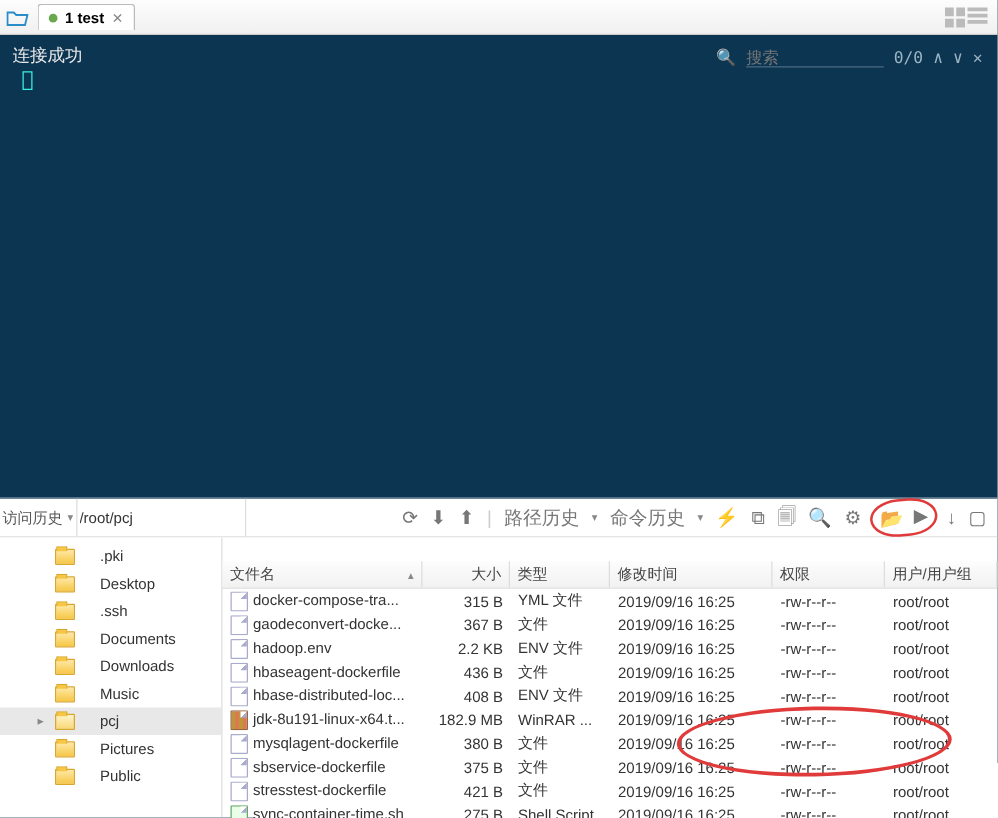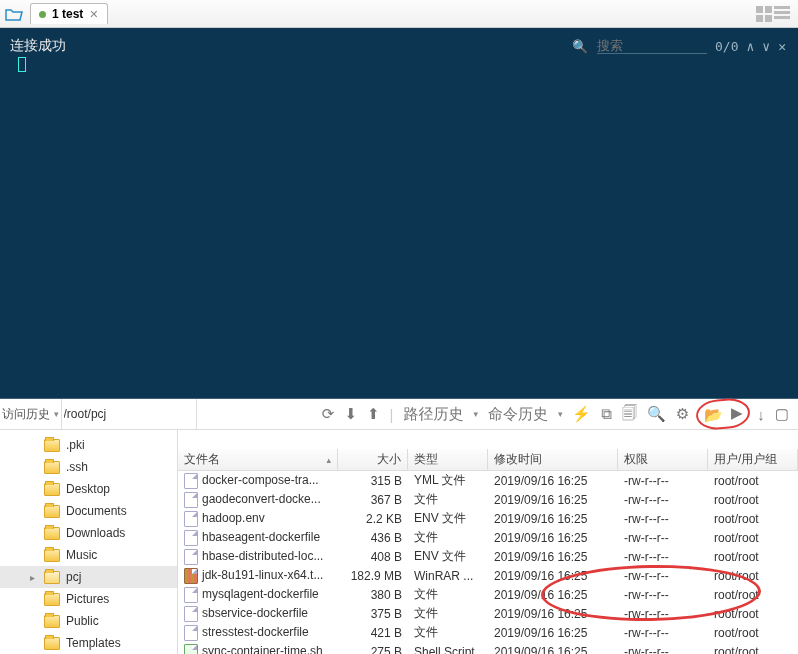--- a/index.html
+++ b/index.html
@@ -29,21 +29,21 @@
 .toolbar .seg.path input { border: none; outline: none; background: transparent; width: 130px; font-size: 12px; color: #333; }
 .toolbar .icons { margin-left: auto; display: flex; align-items: center; gap: 4px; padding-right: 6px; }
 .toolbar .icons span, .toolbar .lbl { color: #777; font-size: 15px; padding: 2px 3px; cursor: pointer; }
 .toolbar .green { color: #5fb85f; }
 .toolbar .ico-lg { font-size: 16px; }
 .circle-highlight { border: 2px solid #e03a3a; border-radius: 50%/60%; padding: 0 4px; transform: rotate(-5deg); display: inline-flex; gap:2px; }
 .circle-highlight span { transform: rotate(5deg); }
 
 .filepane { flex: 1; display: flex; overflow: hidden; background: #fff; }
 .tree { width: 178px; border-right: 1px solid #ddd; overflow-y: auto; padding-top: 4px; }
-.tree-item { display: flex; align-items: center; gap: 6px; padding: 3px 10px 3px 44px; height: 22px; cursor: pointer; }
+.tree-item { display: flex; align-items: center; gap: 20px; padding: 3px 10px 3px 44px; height: 22px; cursor: pointer; }
 .tree-item.active { background: #e8e8e8; }
 .tree-item .folder { width: 16px; height: 13px; background: linear-gradient(#ffe9a8,#f6c744); border: 1px solid #d9a62e; border-radius: 1px; position: relative; }
 .tree-item .folder.open { background: linear-gradient(#fff3c8,#f8d877); }
 .tree-item .folder::before { content:""; position:absolute; top:-3px; left:0; width:7px; height:3px; background:#f6c744; border:1px solid #d9a62e; border-bottom:none; border-radius:1px 1px 0 0;}
 .tree-item .label { color: #333; }
 .tree .arrow { position: absolute; margin-left: -14px; color: #888; font-size: 10px; }
 
 .filelist { flex: 1; display: flex; flex-direction: column; }
 .filehead { display: flex; background: linear-gradient(#fdfdfd,#f1f1f1); border-bottom: 1px solid #ddd; height: 22px; align-items: center; margin-top: 19px; }
 .filehead .col { padding: 0 6px; border-right: 1px solid #ddd; height: 100%; display: flex; align-items: center; color: #444; position: relative; }
@@ -141,25 +141,25 @@
 </div>
 
 <div class="filepane">
   <div class="tree" id="tree">
       <div class="tree-item">
         <span class="folder"></span>
         <span class="label">.pki</span>
       </div>
       <div class="tree-item">
         <span class="folder"></span>
+        <span class="label">Desktop</span>
+      </div>
+      <div class="tree-item">
+        <span class="folder"></span>
         <span class="label">.ssh</span>
-      </div>
-      <div class="tree-item">
-        <span class="folder"></span>
-        <span class="label">Desktop</span>
       </div>
       <div class="tree-item">
         <span class="folder"></span>
         <span class="label">Documents</span>
       </div>
       <div class="tree-item">
         <span class="folder"></span>
         <span class="label">Downloads</span>
       </div>
       <div class="tree-item">
@@ -171,24 +171,20 @@
         <span class="folder open"></span>
         <span class="label">pcj</span>
       </div>
       <div class="tree-item">
         <span class="folder"></span>
         <span class="label">Pictures</span>
       </div>
       <div class="tree-item">
         <span class="folder"></span>
         <span class="label">Public</span>
-      </div>
-      <div class="tree-item">
-        <span class="folder"></span>
-        <span class="label">Templates</span>
       </div>
     </div>
   <div class="filelist">
     <div class="filehead">
       <div class="col name sort">文件名</div>
       <div class="col size">大小</div>
       <div class="col type">类型</div>
       <div class="col mtime">修改时间</div>
       <div class="col perm">权限</div>
       <div class="col owner">用户/用户组</div>

